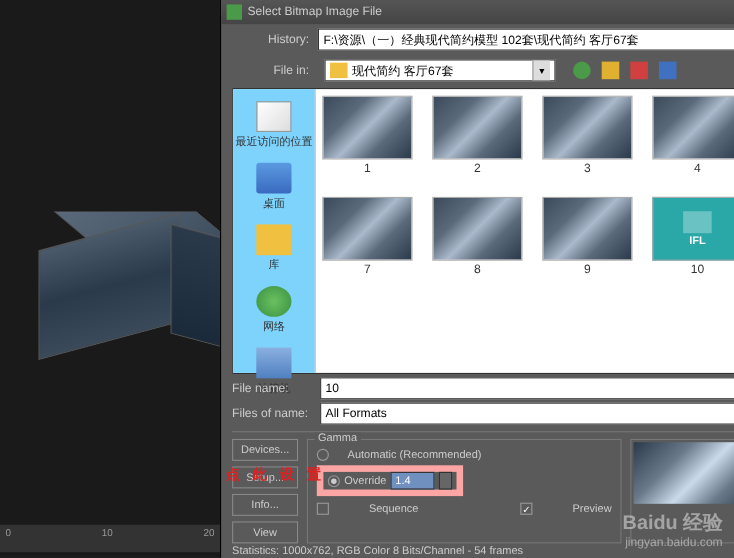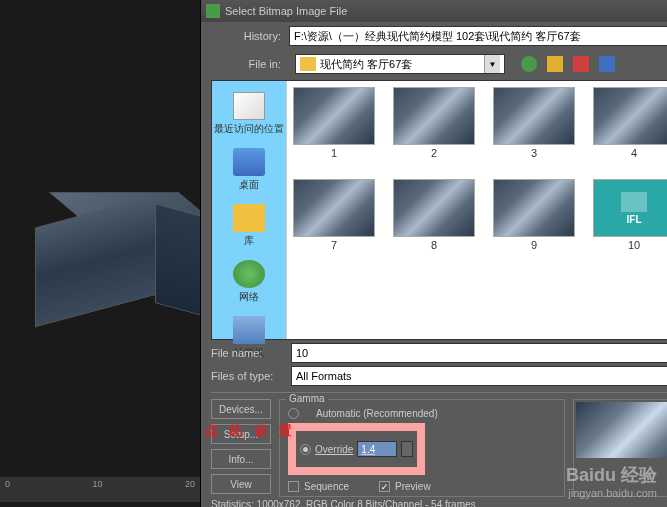--- a/index.html
+++ b/index.html
@@ -65,24 +65,24 @@
 .btn-col { width: 60px; display: flex; flex-direction: column; gap: 5px; }
 .btn { height: 20px; background: #5a5a5a; border: 1px solid #888; color: #ccc; font-size: 10px; display: flex; align-items: center; justify-content: center; cursor: pointer; }
 
 .gamma-box { flex: 1; border: 1px solid #777; padding: 4px 8px; position: relative; }
 .gamma-legend { position: absolute; top: -7px; left: 6px; background: #5a5a5a; padding: 0 3px; color: #ccc; font-size: 10px; }
 .radio-row { display: flex; align-items: center; color: #ccc; font-size: 10px; margin: 4px 0; gap: 17px; }
 .radio { width: 11px; height: 11px; border: 1px solid #999; border-radius: 50%; display: inline-block; }
 .radio.checked::after { content: ""; display: block; width: 5px; height: 5px; background: #ccc; border-radius: 50%; margin: 2px; }
 .spinner { width: 40px; height: 16px; background: #7090c0; color: #fff; font-size: 10px; padding: 0 3px; display: inline-flex; align-items: center; border: 1px solid #333; }
 .spin-btns { width: 12px; height: 16px; background: #666; border: 1px solid #333; display: inline-block; }
-.red-box { border: 8px solid #fca5a5; padding: 10px 4px; display: inline-flex; align-items: center; gap: 4px; text-decoration: underline; }
+.red-box { border: 6px solid #fca5a5; padding: 0 4px; display: inline-flex; align-items: center; gap: 4px; }
 .red-text { position: absolute; color: #e02020; font-size: 13px; font-weight: bold; left: -75px; top: 22px; letter-spacing: 4px; }
 
-.check-row { display: flex; align-items: center; gap: 5px; color: #ccc; font-size: 10px; margin-top: 6px; }
+.check-row { display: flex; align-items: center; gap: 5px; color: #ccc; font-size: 10px; margin-top: 6px; justify-content: space-between; }
 .check { width: 11px; height: 11px; border: 1px solid #999; display: inline-flex; align-items: center; justify-content: center; font-size: 9px; color: #fff; }
 
 .preview-box { width: 130px; border: 1px solid #777; padding: 2px; }
 .preview-img { width: 100%; height: 56px; background: linear-gradient(135deg, #2a3a4a 0%, #6a7a8a 30%, #cadaea 50%, #6a7a8a 70%, #1a2a3a 100%); }
 
 .stats { padding: 2px 10px; color: #ccc; font-size: 10px; }
 
 .watermark { position: absolute; right: 10px; bottom: 8px; color: rgba(255,255,255,0.45); font-size: 11px; text-align: right; }
 .wm-logo { font-size: 18px; font-weight: bold; }
 </style>
@@ -202,21 +202,21 @@
   </div>
 
   <div class="file-fields">
     <div class="ff-row">
       <div class="ff-label">File name:</div>
       <div class="ff-input">
           <span>10</span>
         </div>
     </div>
     <div class="ff-row">
-      <div class="ff-label">Files of type:</div>
+      <div class="ff-label">Files of name:</div>
       <div class="ff-input">
           <span>All Formats</span>
           <span class="dd-arrow">▼</span>
         </div>
     </div>
   </div>
 
   <hr class="hr">
 
   <div class="bottom">

